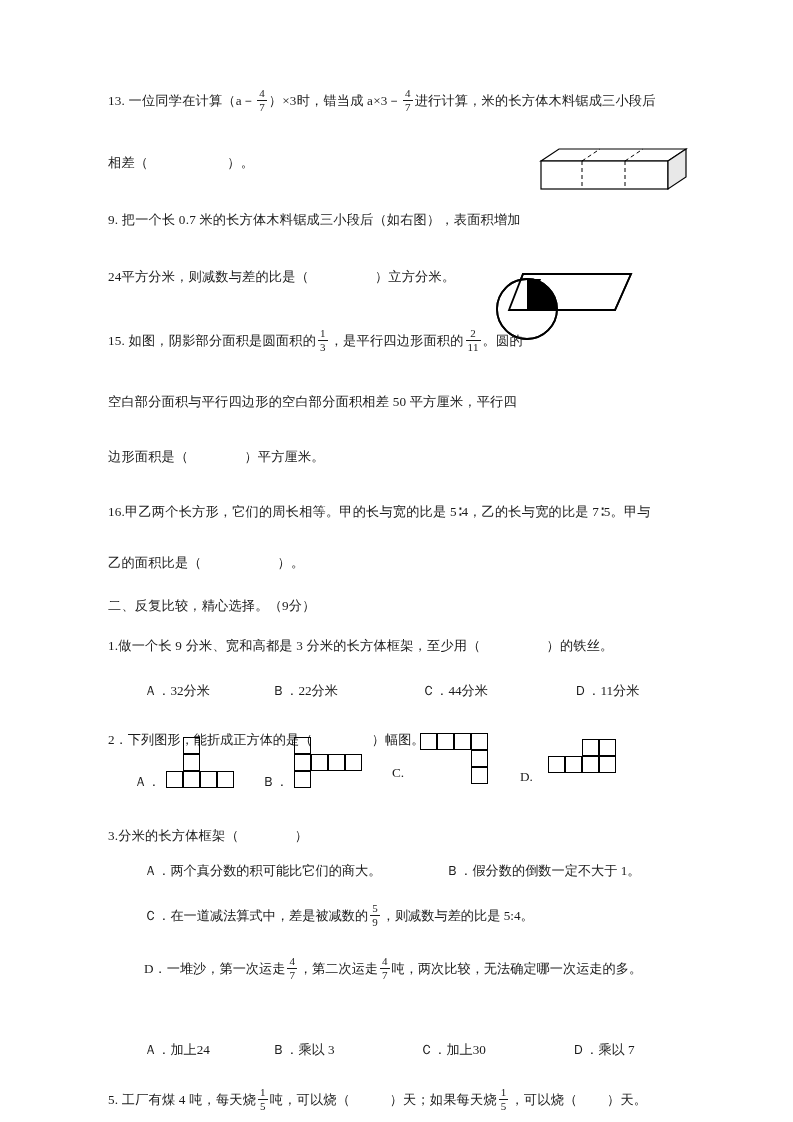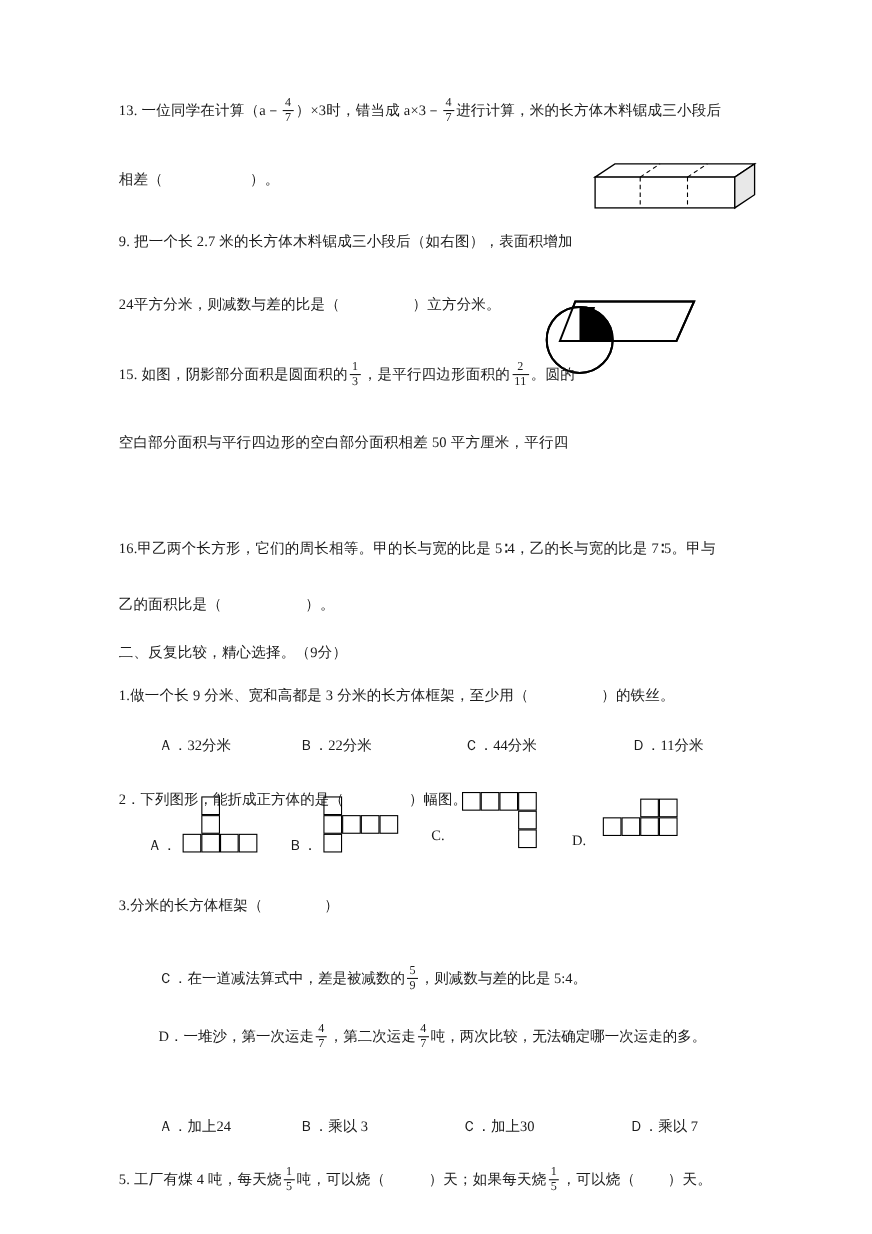--- a/index.html
+++ b/index.html
@@ -174,38 +174,41 @@
       <div class="line">
         <span>相差（</span><span class="blank-paren">&nbsp;&nbsp;&nbsp;&nbsp;&nbsp;&nbsp;&nbsp;&nbsp;&nbsp;&nbsp;&nbsp;&nbsp;&nbsp;&nbsp;&nbsp;&nbsp;&nbsp;&nbsp;&nbsp;&nbsp;&nbsp;&nbsp;&nbsp;&nbsp;</span><span>）。</span>
       </div>
     </div>
 
     <div class="gap-14a"></div>
 
     <div class="q-block">
       <div class="line">
         <span class="num">9.</span>
-        <span>把一个长 2.7 米的长方体木料锯成三小段后（如右图），表面积增加</span>
+        <span>把一个长 0.7 米的长方体木料锯成三小段后（如右图），表面积增加</span>
       </div>
       <div class="gap-14b"></div>
       <div class="line">
         <span>24平方分米，则减数与差的比是（</span><span class="blank-paren">&nbsp;&nbsp;&nbsp;&nbsp;&nbsp;&nbsp;&nbsp;&nbsp;&nbsp;&nbsp;&nbsp;&nbsp;&nbsp;&nbsp;&nbsp;&nbsp;&nbsp;&nbsp;&nbsp;&nbsp;</span><span>）立方分米。</span>
       </div>
     </div>
 
     <div class="gap-15a"></div>
 
     <div class="q-block">
       <div class="line">
         <span class="num">15.</span>
         <span>如图，阴影部分面积是圆面积的</span><span class="frac"><span class="n">1</span><span class="d">3</span></span><span>，是平行四边形面积的</span><span class="frac"><span class="n">2</span><span class="d">11</span></span><span>。圆的</span>
       </div>
       <div class="gap-15b"></div>
       <div class="line">空白部分面积与平行四边形的空白部分面积相差 50 平方厘米，平行四</div>
       <div class="gap-15c"></div>
+      <div class="line">
+        <span>边形面积是（</span><span class="blank-paren">&nbsp;&nbsp;&nbsp;&nbsp;&nbsp;&nbsp;&nbsp;&nbsp;&nbsp;&nbsp;&nbsp;&nbsp;&nbsp;&nbsp;&nbsp;&nbsp;&nbsp;</span><span>）平方厘米。</span>
+      </div>
     </div>
 
     <div class="gap-16a"></div>
 
     <div class="q-block">
       <div class="line">
         <span class="num">16.</span><span>甲乙两个长方形，它们的周长相等。甲的长与宽的比是 5∶4，乙的长与宽的比是 7∶5。甲与</span>
       </div>
       <div class="gap-16b"></div>
       <div class="line">
@@ -280,20 +283,23 @@
       </div>
     </div>
 
     <div style="height:28px"></div>
 
     <div class="q-block">
       <div class="line">
         <span class="num">3.</span><span>分米的长方体框架（</span><span class="blank-paren">&nbsp;&nbsp;&nbsp;&nbsp;&nbsp;&nbsp;&nbsp;&nbsp;&nbsp;&nbsp;&nbsp;&nbsp;&nbsp;&nbsp;&nbsp;&nbsp;&nbsp;</span><span>）</span>
       </div>
       <div style="height:22px"></div>
+      <div class="opt-row3 indent-opt">
+        <span style="display:inline-block; width:302px;">Ａ．两个真分数的积可能比它们的商大。</span><span>Ｂ．假分数的倒数一定不大于 1。</span>
+      </div>
       <div style="height:26px"></div>
       <div class="opt-row3 indent-opt">
         <span>Ｃ．在一道减法算式中，差是被减数的</span><span class="frac"><span class="n">5</span><span class="d">9</span></span><span>，则减数与差的比是 5:4。</span>
       </div>
       <div style="height:28px"></div>
       <div class="opt-row3 indent-opt">
         <span>D．一堆沙，第一次运走</span><span class="frac"><span class="n">4</span><span class="d">7</span></span><span>，第二次运走</span><span class="frac"><span class="n">4</span><span class="d">7</span></span><span>吨，两次比较，无法确定哪一次运走的多。</span>
       </div>
     </div>
 

